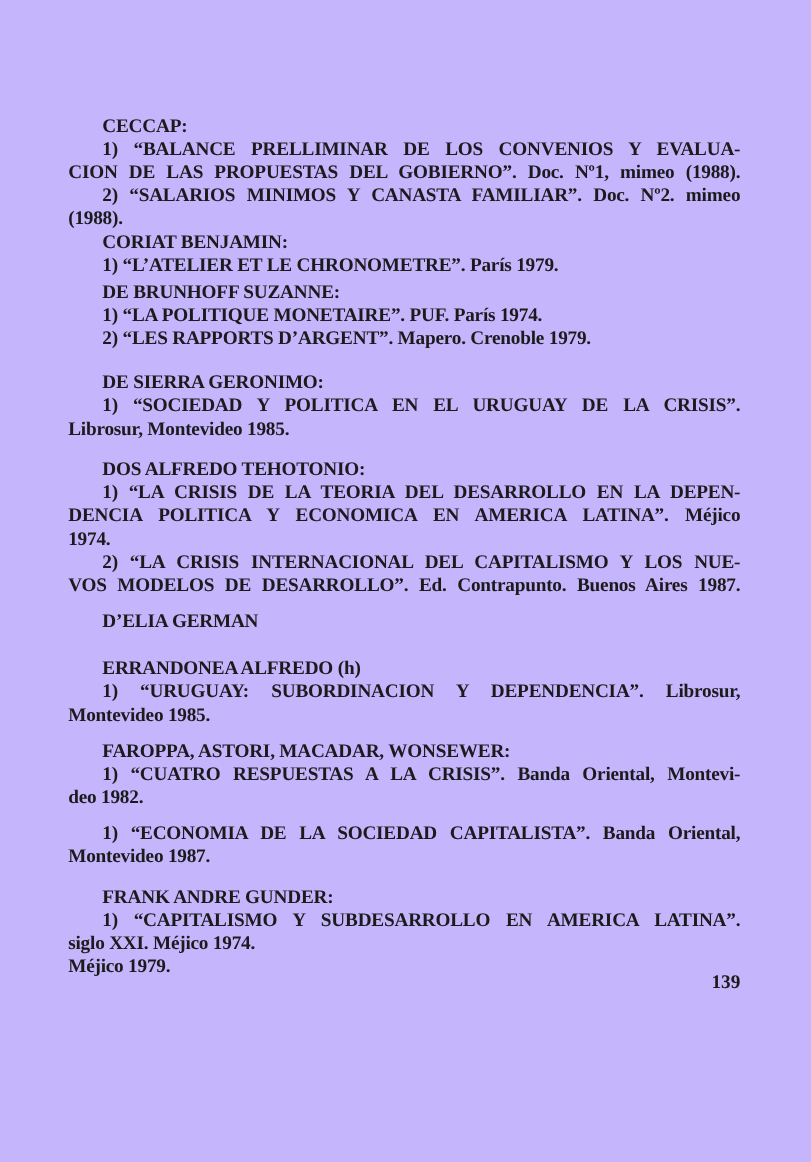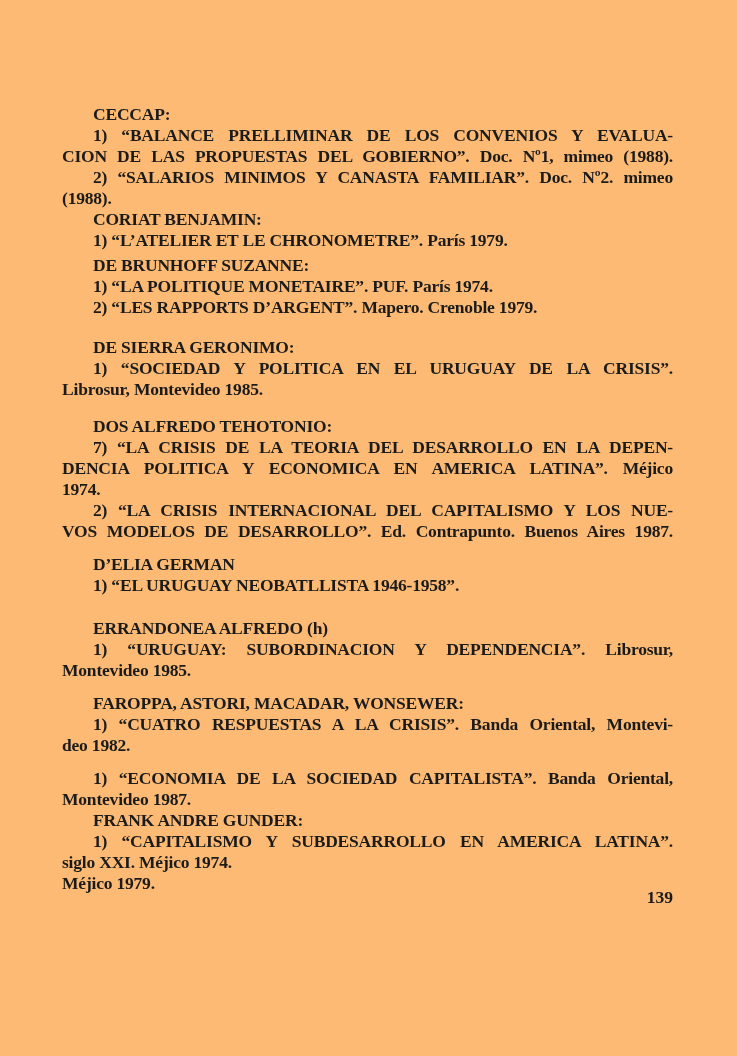--- a/index.html
+++ b/index.html
@@ -32,21 +32,21 @@
   }
   .page-number {
     text-align: right;
     margin-top: -7px;
     letter-spacing: 0;
   }
 </style>
 </head>
 <body>
 
-<div class="page" style="background: #fdba74; color: rgb(27, 27, 27); font-family: Liberation Serif, serif;">
+<div class="page" style="background: #c4b5fd; color: rgb(27, 27, 27); font-family: Liberation Serif, serif;">
   <main class="text-column">
       <div class="entry" style="margin-top: 0px;">
         <div class="line i">CECCAP:</div>
         <div class="line i j">1) “BALANCE PRELLIMINAR DE LOS CONVENIOS Y EVALUA-</div>
         <div class="line j">CION DE LAS PROPUESTAS DEL GOBIERNO”. Doc. Nº1, mimeo (1988).</div>
         <div class="line i j">2) “SALARIOS MINIMOS Y CANASTA FAMILIAR”. Doc. Nº2. mimeo</div>
         <div class="line">(1988).</div>
       </div>
       <div class="entry" style="">
         <div class="line i">CORIAT BENJAMIN:</div>
@@ -57,45 +57,44 @@
         <div class="line i">1) “LA POLITIQUE MONETAIRE”. PUF. París 1974.</div>
         <div class="line i">2) “LES RAPPORTS D’ARGENT”. Mapero. Crenoble 1979.</div>
       </div>
       <div class="entry" style="margin-top: 19px;">
         <div class="line i">DE SIERRA GERONIMO:</div>
         <div class="line i j">1) “SOCIEDAD Y POLITICA EN EL URUGUAY DE LA CRISIS”.</div>
         <div class="line">Librosur, Montevideo 1985.</div>
       </div>
       <div class="entry" style="margin-top: 16px;">
         <div class="line i">DOS ALFREDO TEHOTONIO:</div>
-        <div class="line i j">7) “LA CRISIS DE LA TEORIA DEL DESARROLLO EN LA DEPEN-</div>
+        <div class="line i j">1) “LA CRISIS DE LA TEORIA DEL DESARROLLO EN LA DEPEN-</div>
         <div class="line j">DENCIA POLITICA Y ECONOMICA EN AMERICA LATINA”. Méjico</div>
         <div class="line">1974.</div>
         <div class="line i j">2) “LA CRISIS INTERNACIONAL DEL CAPITALISMO Y LOS NUE-</div>
         <div class="line j">VOS MODELOS DE DESARROLLO”. Ed. Contrapunto. Buenos Aires 1987.</div>
       </div>
       <div class="entry" style="margin-top: 12px;">
         <div class="line i">D’ELIA GERMAN</div>
-        <div class="line i">1) “EL URUGUAY NEOBATLLISTA 1946-1958”.</div>
       </div>
       <div class="entry" style="margin-top: 22px;">
         <div class="line i">ERRANDONEA ALFREDO (h)</div>
         <div class="line i j">1) “URUGUAY: SUBORDINACION Y DEPENDENCIA”. Librosur,</div>
         <div class="line">Montevideo 1985.</div>
       </div>
       <div class="entry" style="margin-top: 12px;">
         <div class="line i">FAROPPA, ASTORI, MACADAR, WONSEWER:</div>
         <div class="line i j">1) “CUATRO RESPUESTAS A LA CRISIS”. Banda Oriental, Montevi-</div>
         <div class="line">deo 1982.</div>
       </div>
       <div class="entry" style="margin-top: 12px;">
         <div class="line i j">1) “ECONOMIA DE LA SOCIEDAD CAPITALISTA”. Banda Oriental,</div>
         <div class="line">Montevideo 1987.</div>
       </div>
-      <div class="entry" style="">
+      <div class="entry" style="margin-top: 16px;">
         <div class="line i">FRANK ANDRE GUNDER:</div>
         <div class="line i j">1) “CAPITALISMO Y SUBDESARROLLO EN AMERICA LATINA”.</div>
         <div class="line">siglo XXI. Méjico 1974.</div>
         <div class="line">Méjico 1979.</div>
       </div>
     </main>
   <div class="page-number">139</div>
 </div>
 
 </body></html>

